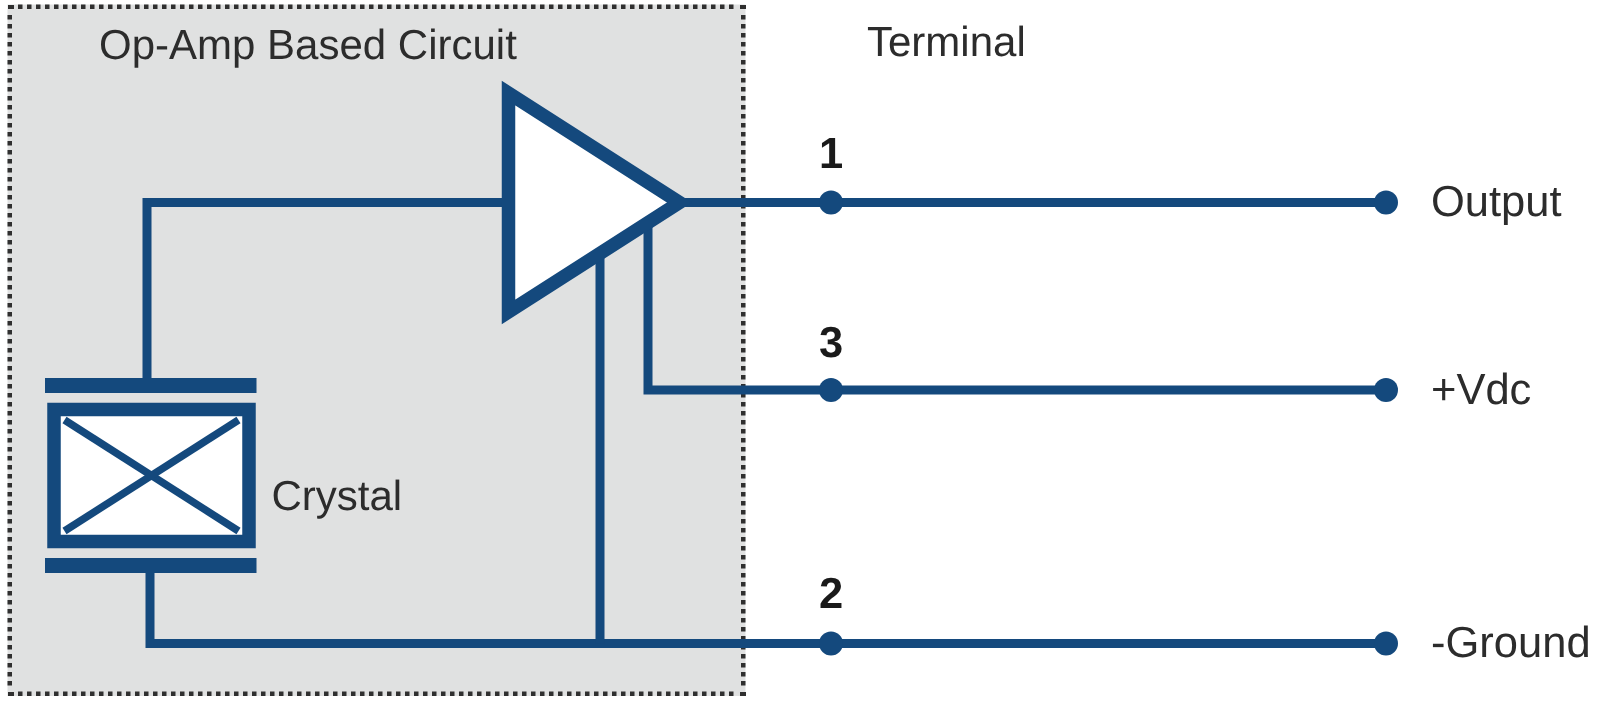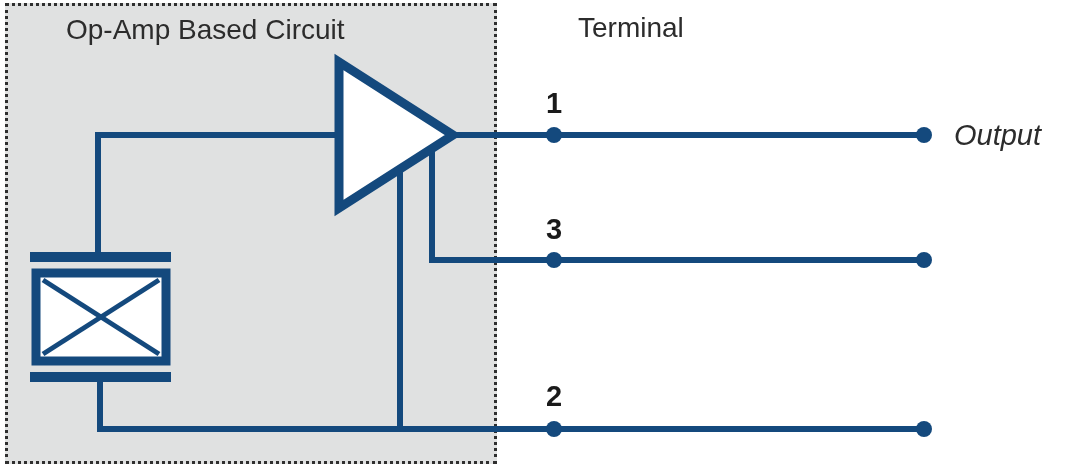--- a/index.html
+++ b/index.html
@@ -82,21 +82,20 @@
   .t1 { left: 554px; top: 88px;  }
   .t3 { left: 554px; top: 214px; }
   .t2 { left: 554px; top: 381px; }
   .tlabel {
     position: absolute;
     left: 954px;
     color: var(--text);
     font-size: 29px;
     line-height: 35px;
     white-space: nowrap;
-    font-style: italic;
   }
   .l1 { top: 118px; }
   .l3 { top: 243px; }
   .l2 { top: 412px; }
 </style>
 </head>
 <body>
 
 <div class="canvas">
 
@@ -126,21 +125,24 @@
     <circle class="dot" cx="924" cy="260" r="8"></circle>
     <circle class="dot" cx="924" cy="429" r="8"></circle>
   </svg>
 
   <div class="label box-title">Op-Amp Based Circuit</div>
 
   <div class="label terminal-header">Terminal</div>
 
   <div class="label crystal-label">
     <br>
+    <span>Crystal</span>
   </div>
 
   <div class="tnum t1">1</div>
   <div class="tnum t3">3</div>
   <div class="tnum t2">2</div>
 
   <div class="tlabel l1">Output</div>
+  <div class="tlabel l3">+Vdc</div>
+  <div class="tlabel l2">-Ground</div>
 
 </div>
 
 </body></html>

